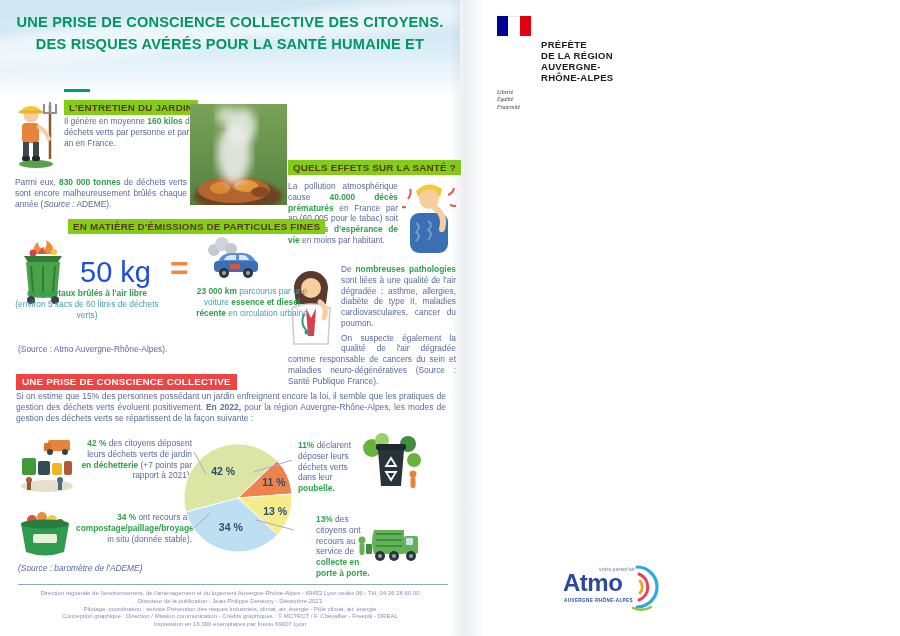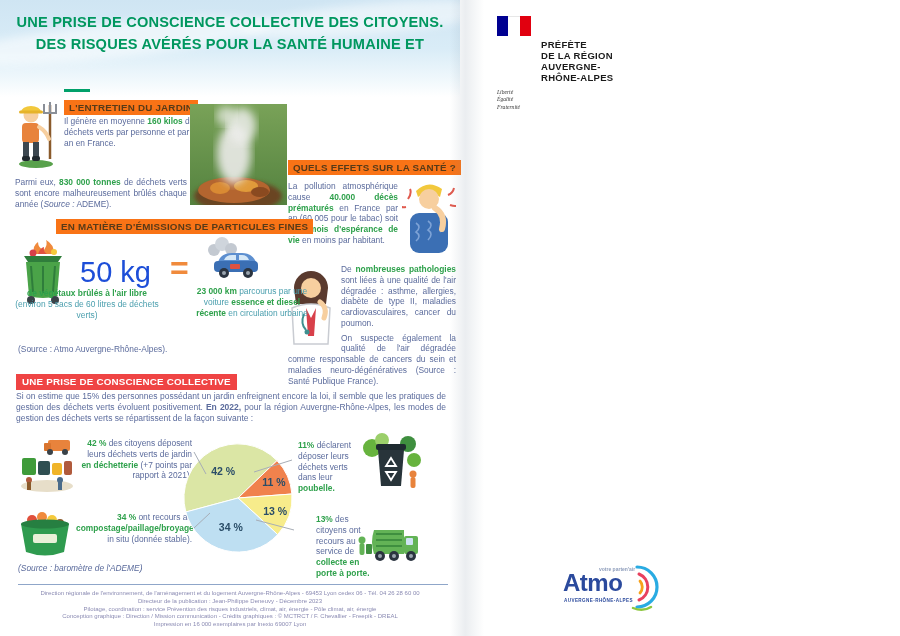--- a/index.html
+++ b/index.html
@@ -6,21 +6,21 @@
   #stage{position:relative;width:900px;height:636px;background:#ffffff;overflow:hidden;
          font-family:"Liberation Sans",sans-serif;}
   .abs{position:absolute;}
   
   #banner{left:0;top:0;width:460px;height:97px;
     background:linear-gradient(180deg,#cfe5f3 0%,#d9ecf7 50%,#f0f8fc 82%,#ffffff 100%);overflow:hidden;}
   .streak{position:absolute;background:#ffffff;border-radius:50%;filter:blur(4px);}
   #banner-title{left:14px;top:12px;width:432px;text-align:center;color:#00975f;
     font-weight:bold;font-size:14.6px;line-height:1.5;letter-spacing:.2px;}
   #green-dash{left:64px;top:89px;width:26px;height:3px;background:#00a06a;}
-  .orange-tag{display:inline-block;background:#f97316;color:#573a18;font-weight:bold;
+  .orange-tag{display:inline-block;background:#84cc16;color:#573a18;font-weight:bold;
     font-size:9.8px;padding:2px 5px;letter-spacing:.2px;white-space:nowrap;}
   .green-tag{display:inline-block;background:#ef4444;color:#ffffff;font-weight:bold;
     font-size:9.8px;padding:2.5px 6px;letter-spacing:.2px;white-space:nowrap;}
   .body{font-size:8.4px;color:#5b6b9c;line-height:1.28;}
   .just{text-align:justify;}
   .g{color:#2fa14c;font-weight:bold;}
   .teal{color:#4b9fae;}
   .bb{font-weight:bold;}
   .it{font-style:italic;}
   .center{text-align:center;}
@@ -135,21 +135,21 @@
           <circle cx="23" cy="66" r="2.5" fill="#3f8f8f"></circle>
           <path d="M40 52 Q44 42 36 36" stroke="#f7cf9f" stroke-width="5" fill="none" stroke-linecap="round"></path>
         </svg>
         <div class="body just">
           <span>De </span><span class="g">nombreuses pathologies</span><span> sont liées à une qualité de l'air dégradée : asthme, allergies, diabète de type II, maladies cardiovasculaires, cancer du poumon.</span>
         </div>
         <div class="body just" style="margin-top:4px;">On suspecte également la qualité de l'air dégradée comme responsable de cancers du sein et maladies neuro-dégénératives (Source : Santé Publique France).</div>
       </div>
     </div>
 
-    <div class="abs" style="left:20px;top:216px;padding-left:36px;">
+    <div class="abs" style="left:32px;top:216px;padding-left:36px;">
       <span class="orange-tag">EN MATIÈRE D'ÉMISSIONS DE PARTICULES FINES</span>
     </div>
     <svg class="abs" style="left:16px;top:240px;" width="54" height="66" viewBox="0 0 54 66">
       <path d="M18 14 q-2 -8 4 -12 q0 6 6 8 q4 -6 2 -10 q8 4 8 14 Z" fill="#f08a3c"></path>
       <path d="M22 14 q2 -6 6 -7 q-1 5 3 7 Z" fill="#e05140"></path>
       <circle cx="17" cy="13" r="3.5" fill="#d8404a"></circle>
       <circle cx="38" cy="12" r="3" fill="#f5c93c"></circle>
       <path d="M8 16 h38 l-4 6 h-30 Z" fill="#2f7d3b"></path>
       <path d="M10 22 h34 l-3 34 q-14 4 -28 0 Z" fill="#4aa348"></path>
       <path d="M15 26 l2 26 M27 26 l0 27 M39 26 l-2 26" stroke="#2f7d3b" stroke-width="2"></path>

